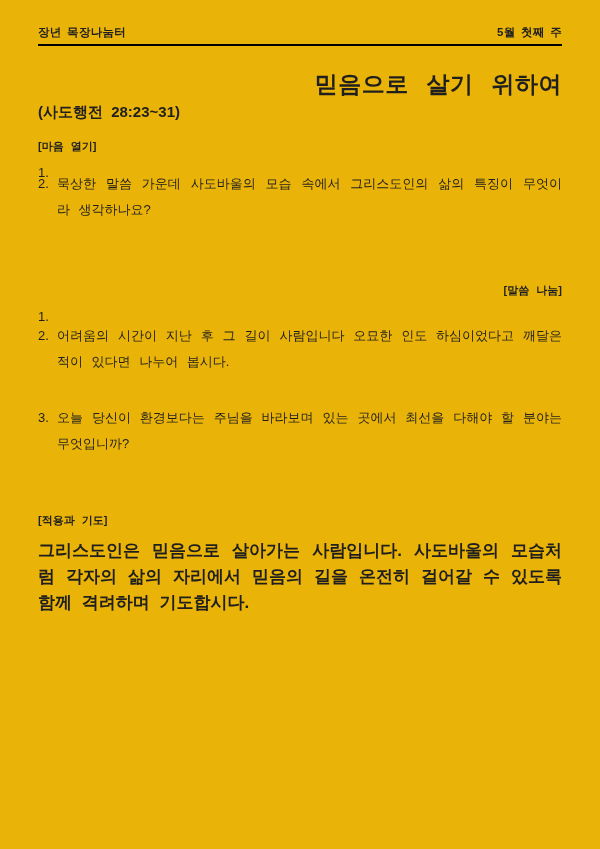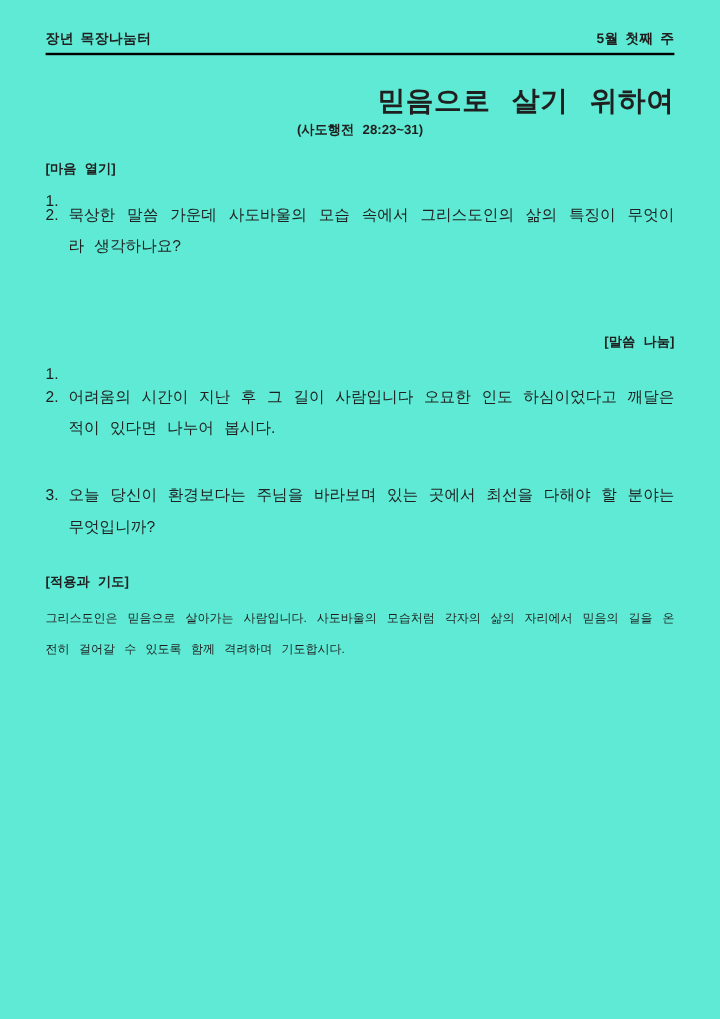--- a/index.html
+++ b/index.html
@@ -2,21 +2,21 @@
 <html lang="ko"><head>
 <meta charset="utf-8">
 <style>
   * { margin: 0; padding: 0; box-sizing: border-box; }
   html, body { background: #e8e8e8; }
   .page {
     position: relative;
     width: 600px;
     height: 849px;
     margin: 0 auto;
-    background: #5eead4;
+    background: #eab308;
     color: #1f1f1f;
     font-family: "Liberation Sans", "DejaVu Sans", sans-serif;
     overflow: hidden;
   }
   .content { padding: 0 38px; }
 
   .header-row {
     display: flex;
     justify-content: space-between;
     align-items: flex-end;
@@ -35,22 +35,21 @@
     margin-top: 24px;
     text-align: right;
     font-size: 23px;
     font-weight: 700;
     letter-spacing: 0.5px;
     word-spacing: 11px;
     line-height: 1.3;
   }
   .doc-subtitle {
     margin-top: 2px;
-    text-align: center;
-    font-size: 11px;
+    font-size: 15px;
     font-weight: 700;
     word-spacing: 4px;
     line-height: 1.35;
   }
 
   .section-heading {
     font-size: 11px;
     font-weight: 700;
     word-spacing: 4px;
     line-height: 18px;
@@ -63,33 +62,34 @@
     word-spacing: 5px;
     text-align: justify;
   }
   .q .num {
     position: absolute;
     left: 0;
     top: 0;
     word-spacing: 0;
   }
   .para {
-    font-size: 10px;
+    font-size: 17px;
     line-height: 26px;
     word-spacing: 5px;
     text-align: justify;
+    font-weight: bold;
   }
 
   .mt-sec1   { margin-top: 15px; }
   .mt-q      { margin-top: 5px; }
   .mt-q-gap  { margin-top: 16px; }
   .mt-sec2   { margin-top: 58px; text-align: right; }
   .mt-q2b    { margin-top: 24px; }
   .mt-q2c    { margin-top: 30px; }
-  .mt-sec3   { margin-top: 24px; }
+  .mt-sec3   { margin-top: 54px; }
   .mt-para   { margin-top: 9px; }
 </style>
 </head>
 <body>
 
 <div class="page">
   <div class="content">
 
     <div class="header-row">
       <span>장년 목장나눔터</span>

